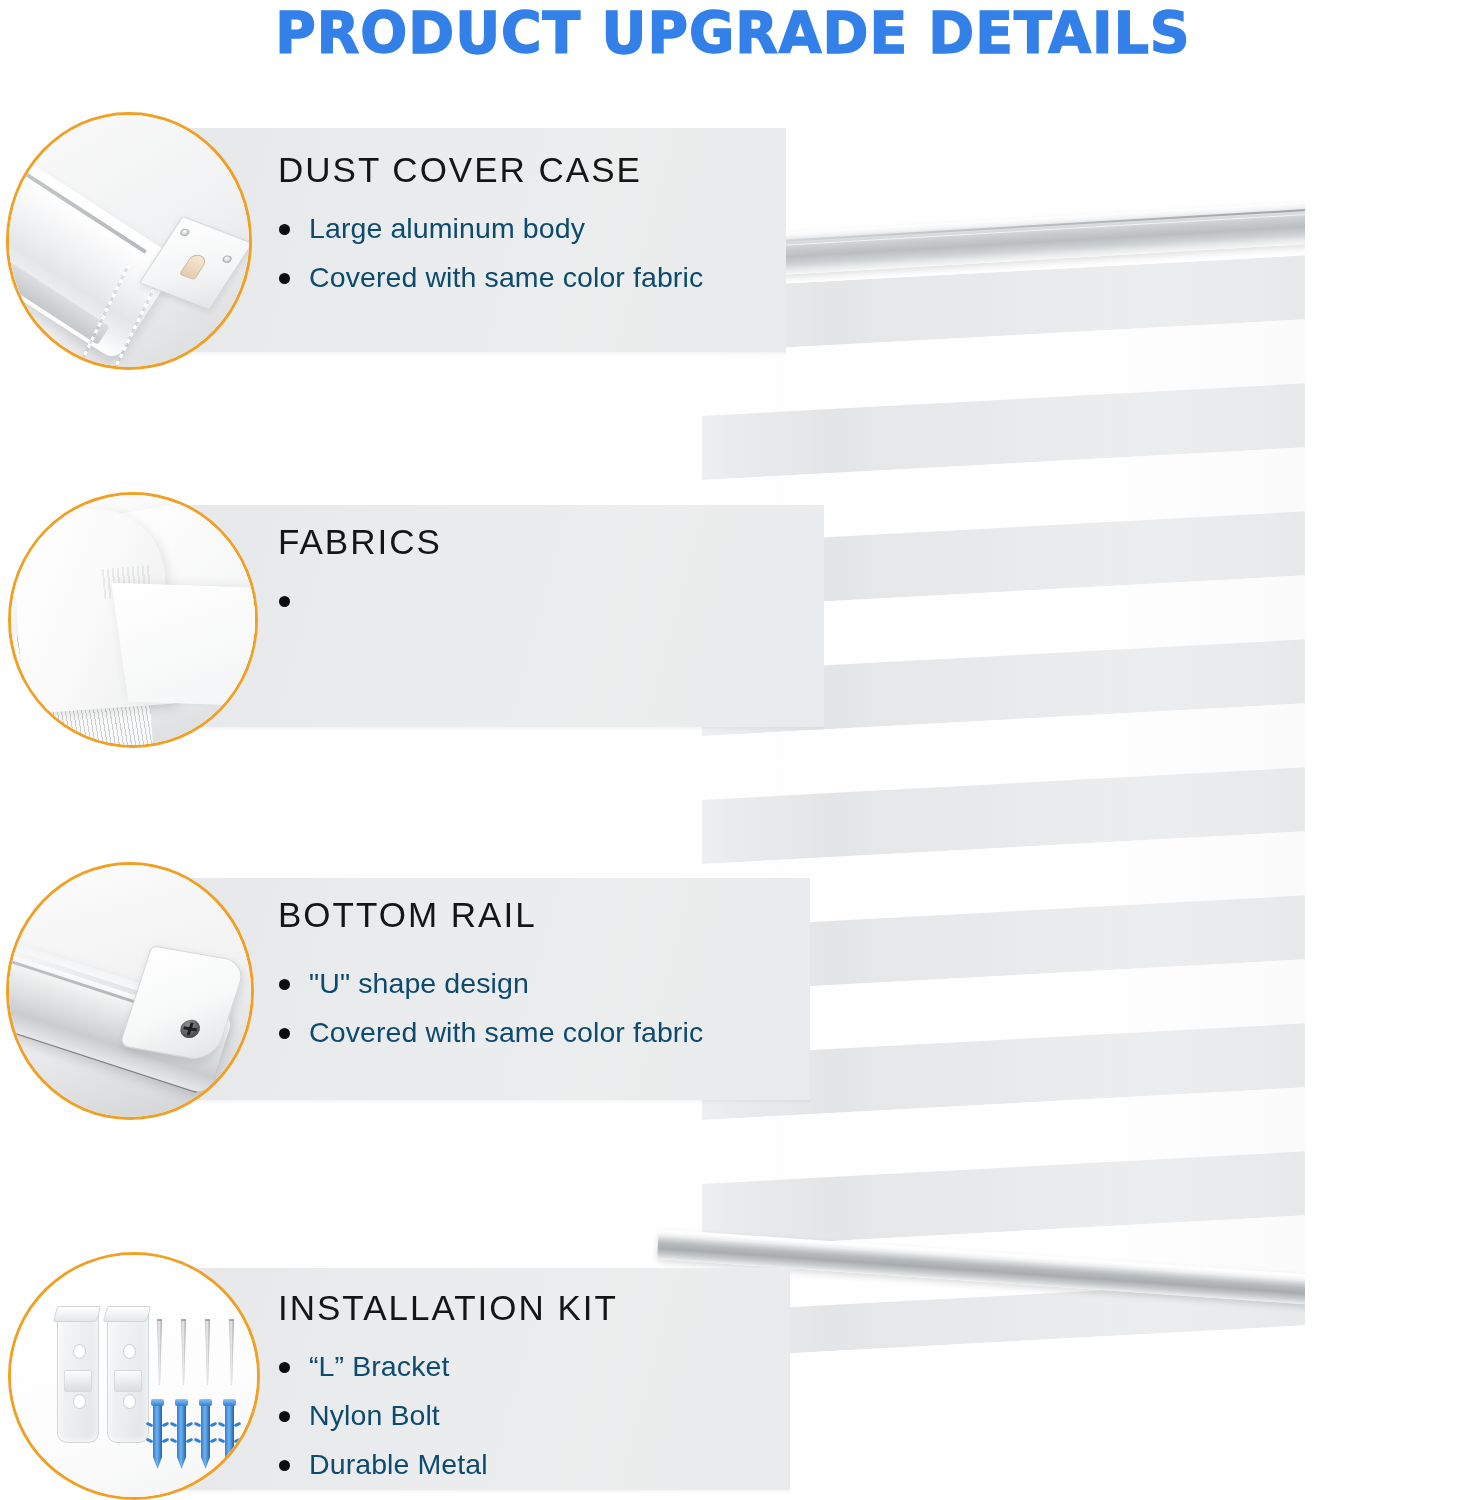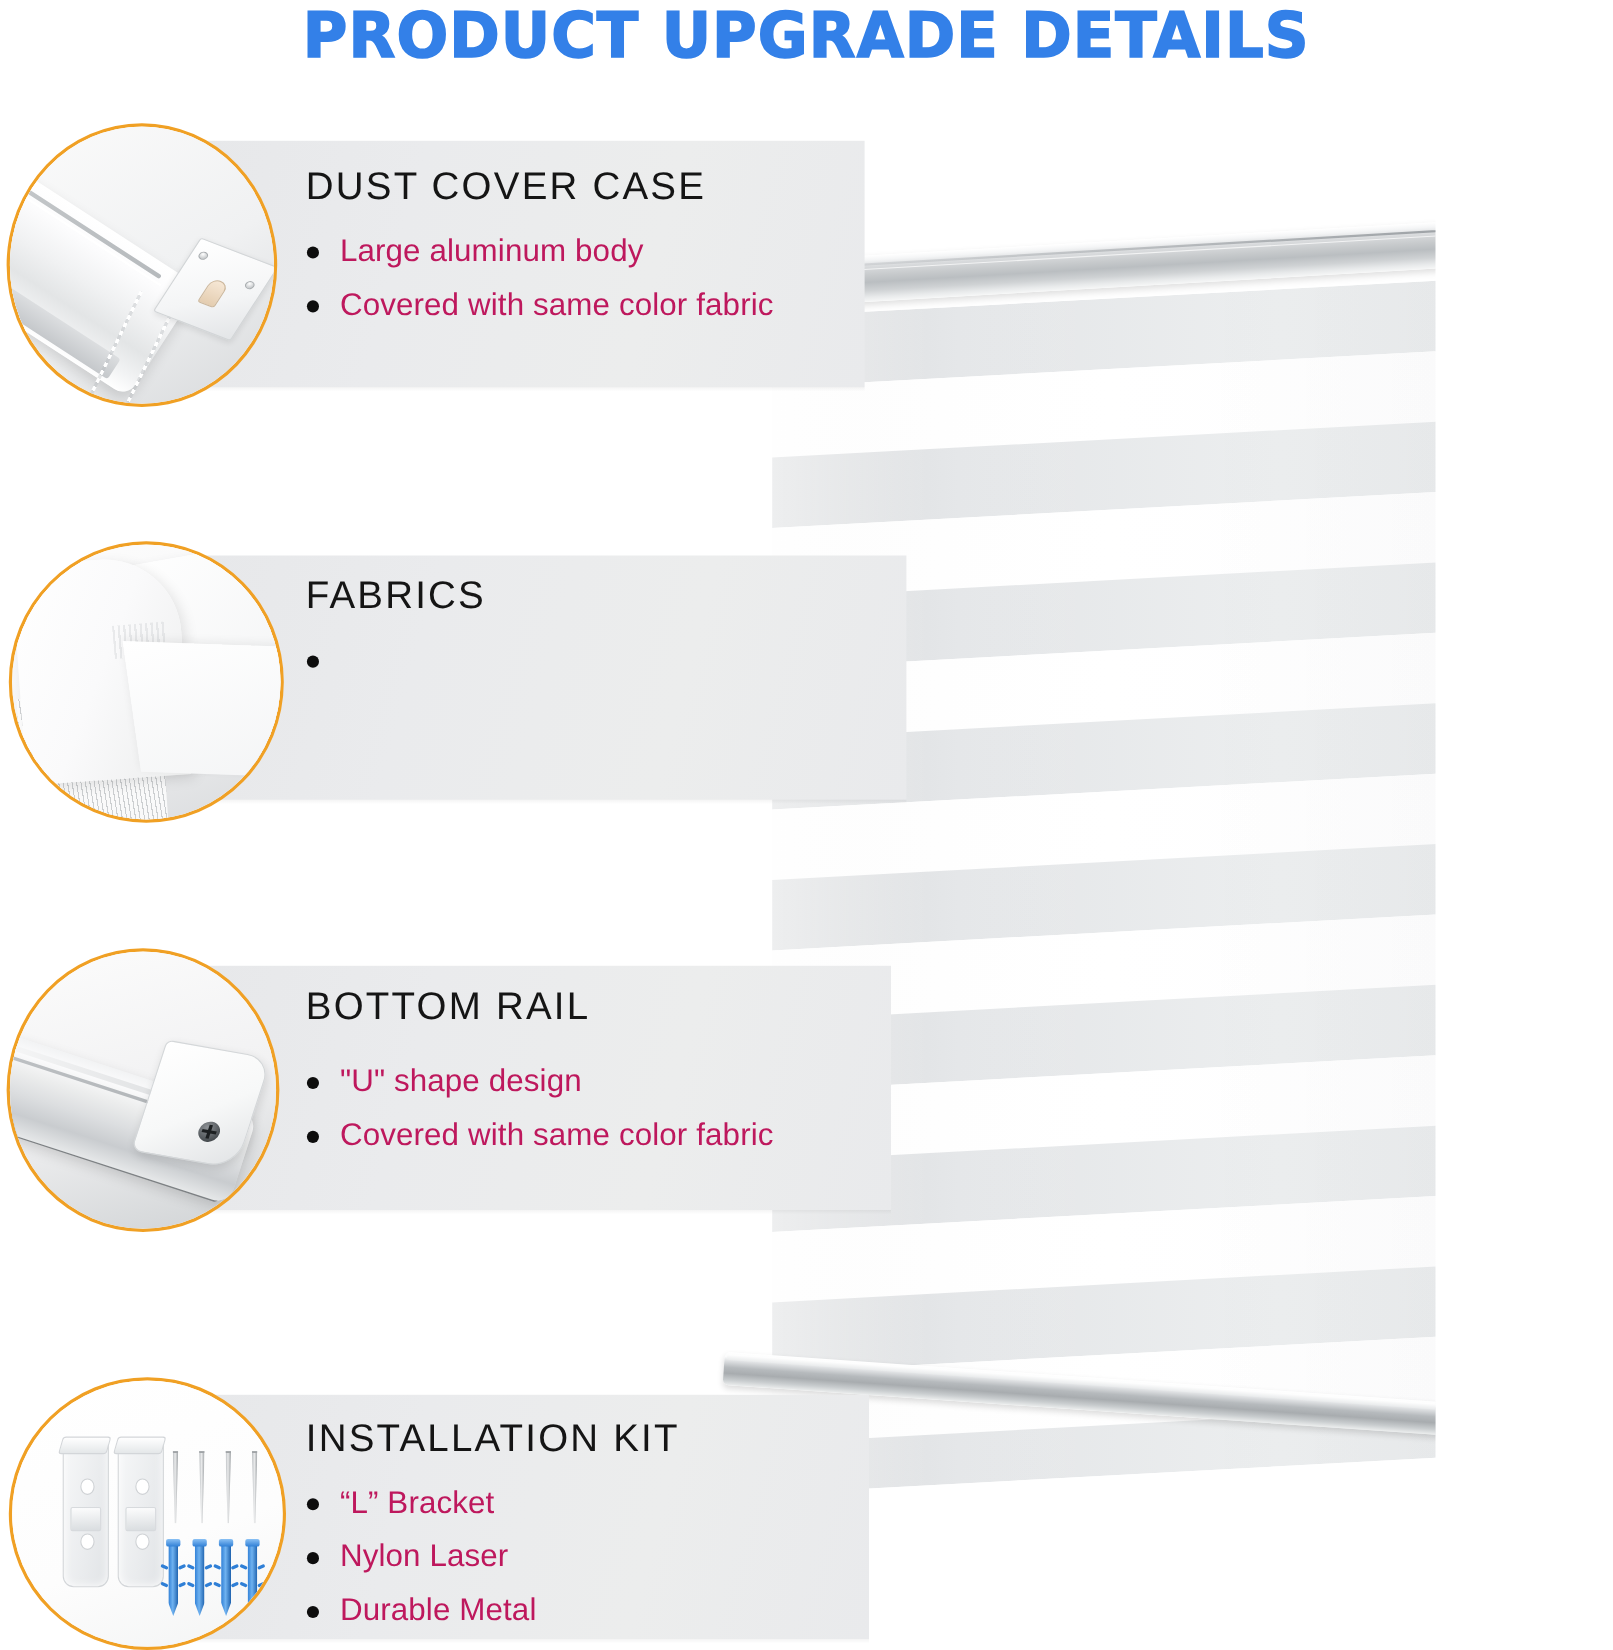--- a/index.html
+++ b/index.html
@@ -213,21 +213,21 @@
     color: #151515;
     line-height: 40px;
     white-space: nowrap;
   }
   ul.bullets { list-style: none; margin-top: 14px; }
   ul.bullets li {
     position: relative;
     padding-left: 31px;
     font-size: 28.5px;
     line-height: 49px;
-    color: #be185d;
+    color: #0c4a6e;
     white-space: nowrap;
     letter-spacing: 0.1px;
   }
   ul.bullets li .dot {
     position: absolute;
     left: 1px; top: 20px;
     width: 11px; height: 11px;
     border-radius: 50%;
     background: #0d0d0d;
   }
@@ -668,18 +668,18 @@
           <span class="fin f3"></span>
           <span class="fin f4"></span>
       </div>
     </div>
   </div>
 
   <div class="panel-text" style="top:1288px;">
     <div class="panel-title">INSTALLATION KIT</div>
     <ul class="bullets">
       <li><span class="dot"></span><span>“L”  Bracket</span></li>
-      <li><span class="dot"></span><span>Nylon Laser</span></li>
+      <li><span class="dot"></span><span>Nylon Bolt</span></li>
       <li><span class="dot"></span><span>Durable Metal</span></li>
     </ul>
   </div>
 
 </div>
 
 </body></html>

